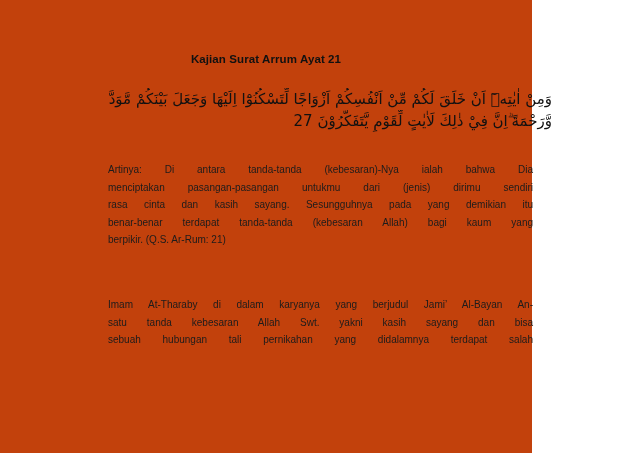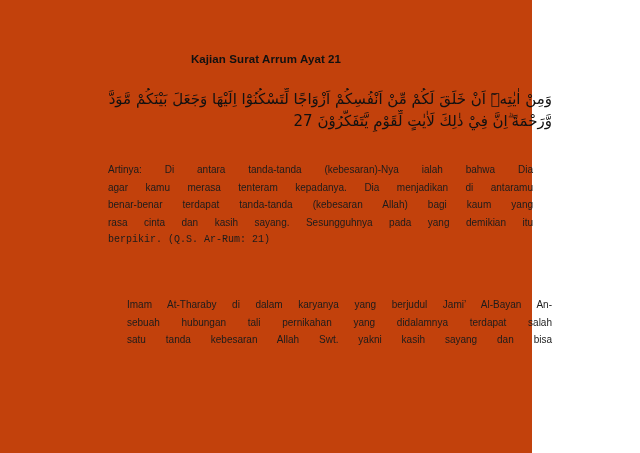--- a/index.html
+++ b/index.html
@@ -58,44 +58,43 @@
     color: #1c1c1c;
   }
   .para .ln {
     display: block;
     text-align: justify;
     text-align-last: justify;
     white-space: nowrap;
   }
   .para .ln.last {
     text-align-last: left;
-    font-family: Liberation Mono, monospace;
   }
   .para1 { top: 161px; }
-  .para2 { top: 296px; margin-left: 19px; }
+  .para2 { top: 296px; }
 </style>
 </head>
 <body>
 
 <div class="page">
 
   <div class="title">Kajian Surat Arrum Ayat 21</div>
 
   <div class="arabic">
     <span class="line">وَمِنْ اٰيٰتِهٖٓ اَنْ خَلَقَ لَكُمْ مِّنْ اَنْفُسِكُمْ اَزْوَاجًا لِّتَسْكُنُوْٓا اِلَيْهَا وَجَعَلَ بَيْنَكُمْ مَّوَدَّةً</span>
     <span class="line">وَّرَحْمَةً ۗاِنَّ فِيْ ذٰلِكَ لَاٰيٰتٍ لِّقَوْمٍ يَّتَفَكَّرُوْنَ 27</span>
   </div>
 
   <div class="para para1">
     <span class="ln">Artinya: Di antara tanda-tanda (kebesaran)-Nya ialah bahwa Dia</span>
-    <span class="ln">agar kamu merasa tenteram kepadanya. Dia menjadikan di antaramu</span>
+    <span class="ln">menciptakan pasangan-pasangan untukmu dari (jenis) dirimu sendiri</span>
+    <span class="ln">rasa cinta dan kasih sayang. Sesungguhnya pada yang demikian itu</span>
     <span class="ln">benar-benar terdapat tanda-tanda (kebesaran Allah) bagi kaum yang</span>
-    <span class="ln">rasa cinta dan kasih sayang. Sesungguhnya pada yang demikian itu</span>
     <span class="ln last">berpikir. (Q.S. Ar-Rum: 21)</span>
   </div>
 
   <div class="para para2">
     <span class="ln">Imam At-Tharaby di dalam karyanya yang berjudul Jami’ Al-Bayan An-</span>
+    <span class="ln">satu tanda kebesaran Allah Swt. yakni kasih sayang dan bisa</span>
     <span class="ln">sebuah hubungan tali pernikahan yang didalamnya terdapat salah</span>
-    <span class="ln">satu tanda kebesaran Allah Swt. yakni kasih sayang dan bisa</span>
   </div>
 
 </div>
 
 </body></html>

